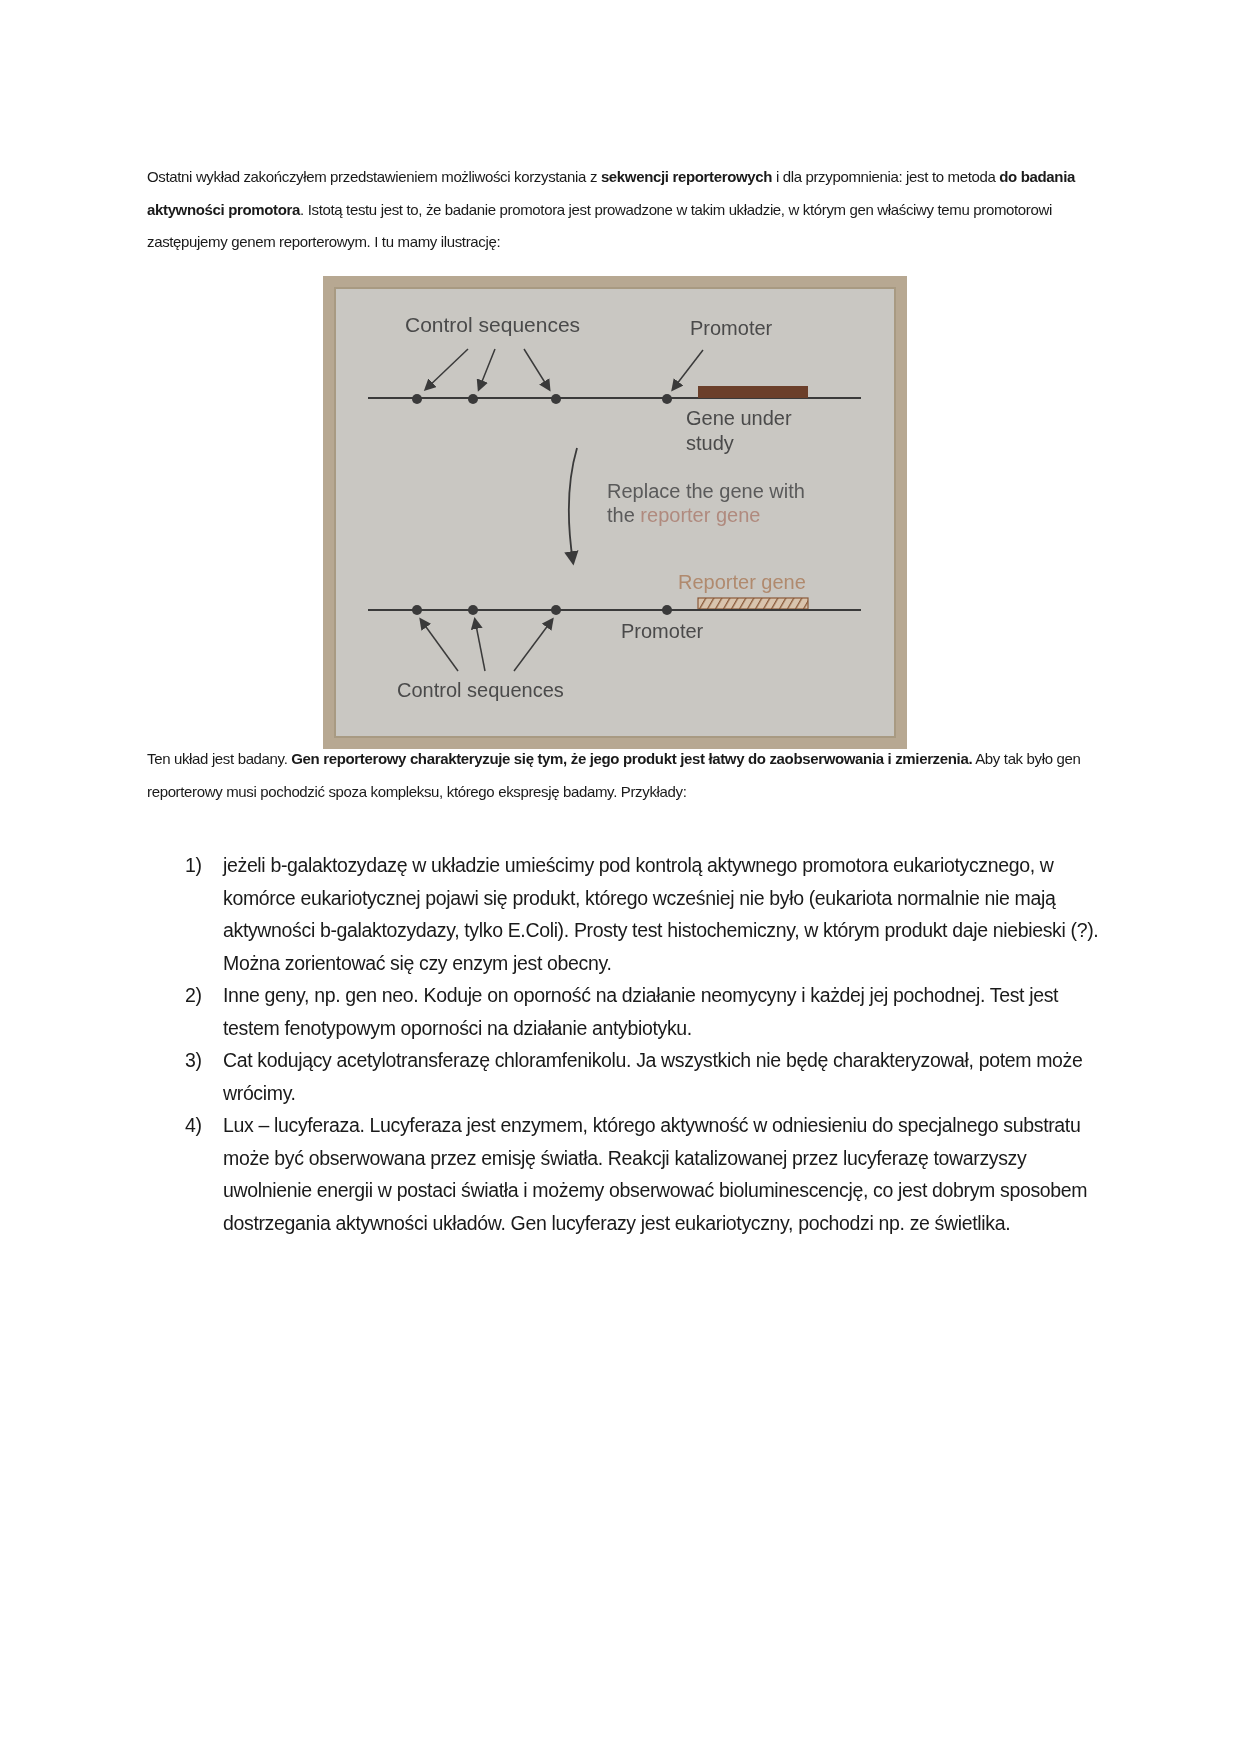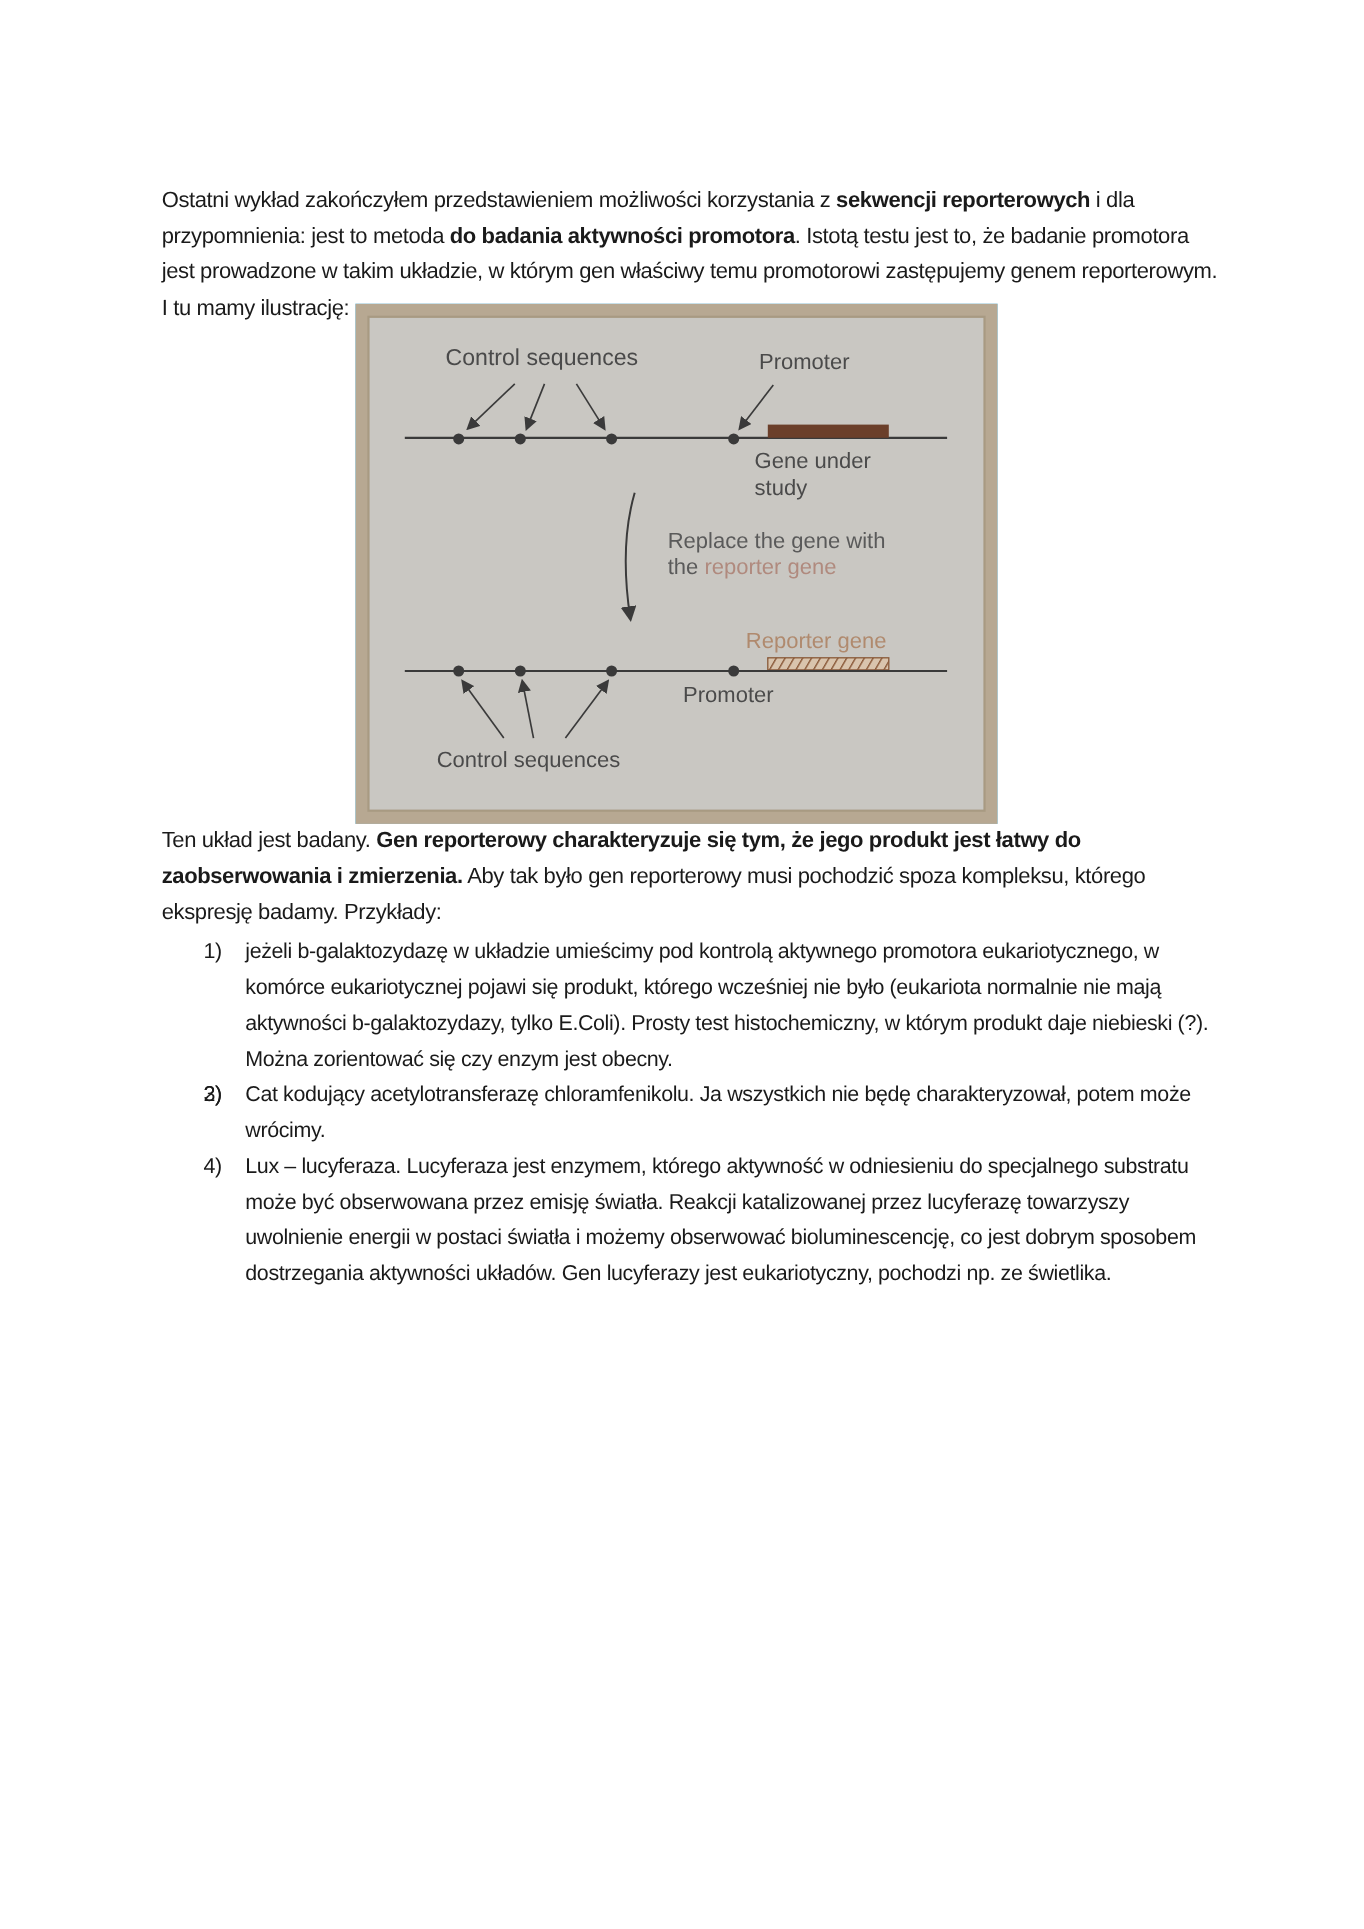--- a/index.html
+++ b/index.html
@@ -1,29 +1,29 @@
 <!DOCTYPE html>
 <html><head>
 <meta charset="utf-8">
 <style>
   html, body { margin: 0; padding: 0; background: #ffffff; }
   body { width: 1240px; height: 1754px; position: relative; overflow: hidden;
          font-family: "Liberation Sans", sans-serif; color: #1a1a1a; }
   .page { position: absolute; left: 0; top: 0; width: 1240px; height: 1754px; }
-  .para { position: absolute; left: 147px; width: 960px; font-size: 20px; line-height: 32.5px;
+  .para { position: absolute; left: 147px; width: 960px; font-size: 15px; line-height: 32.5px;
           letter-spacing: -0.35px; font-family: "Liberation Sans", sans-serif; }
   .para b { font-weight: bold; }
   #intro { top: 146px; }
   #after { top: 728px; }
   .list { position: absolute; left: 147px; top: 849px; width: 960px; margin: 0; padding: 0; list-style: none;
           font-size: 19.5px; line-height: 32.5px; letter-spacing: -0.35px; }
   .list li { position: relative; padding-left: 76px; margin: 0; }
   .list .num { position: absolute; left: 38px; top: 0; }
   .figure { position: absolute; left: 323px; top: 276px; width: 584px; height: 473px;
-            background: #7dd3fc; }
+            background: #0ea5e9; }
   .figure svg { display: block; }
 </style>
 </head>
 <body>
 
 <div class="page">
 
   <p class="para" id="intro">
     <span>Ostatni wykład zakończyłem przedstawieniem możliwości korzystania z </span><b>sekwencji reporterowych</b><span> i dla przypomnienia: jest to metoda </span><b>do badania aktywności promotora</b><span>. Istotą testu jest to, że badanie promotora jest prowadzone w takim układzie, w którym  gen właściwy temu promotorowi zastępujemy genem reporterowym. I tu mamy ilustrację:</span>
   </p>
@@ -90,20 +90,21 @@
     <span>Ten układ jest badany. </span><b>Gen reporterowy charakteryzuje się tym, że jego  produkt jest łatwy do zaobserwowania i zmierzenia.</b><span> Aby tak było gen reporterowy musi pochodzić  spoza kompleksu, którego ekspresję badamy. Przykłady:</span>
   </p>
 
   <ol class="list">
     <li>
       <span class="num">1)</span>
       <span>jeżeli b-galaktozydazę w układzie umieścimy pod kontrolą aktywnego promotora eukariotycznego, w komórce eukariotycznej pojawi się produkt, którego wcześniej nie było (eukariota normalnie nie mają aktywności b-galaktozydazy, tylko E.Coli). Prosty test histochemiczny, w którym produkt daje niebieski (?). Można zorientować się czy enzym jest obecny.</span>
     </li>
     <li>
       <span class="num">2)</span>
+      <span>Inne geny, np. gen neo. Koduje on oporność na działanie neomycyny i każdej jej pochodnej. Test jest testem fenotypowym oporności na działanie antybiotyku.</span>
     </li>
     <li>
       <span class="num">3)</span>
       <span>Cat kodujący acetylotransferazę chloramfenikolu. Ja wszystkich nie będę charakteryzował, potem może wrócimy.</span>
     </li>
     <li>
       <span class="num">4)</span>
       <span>Lux – lucyferaza. Lucyferaza jest enzymem, którego aktywność w odniesieniu do specjalnego substratu może być  obserwowana przez emisję światła. Reakcji katalizowanej przez lucyferazę towarzyszy uwolnienie energii w postaci światła i możemy obserwować bioluminescencję, co jest dobrym sposobem dostrzegania aktywności  układów. Gen lucyferazy jest eukariotyczny, pochodzi np. ze świetlika.</span>
     </li>
   </ol>

